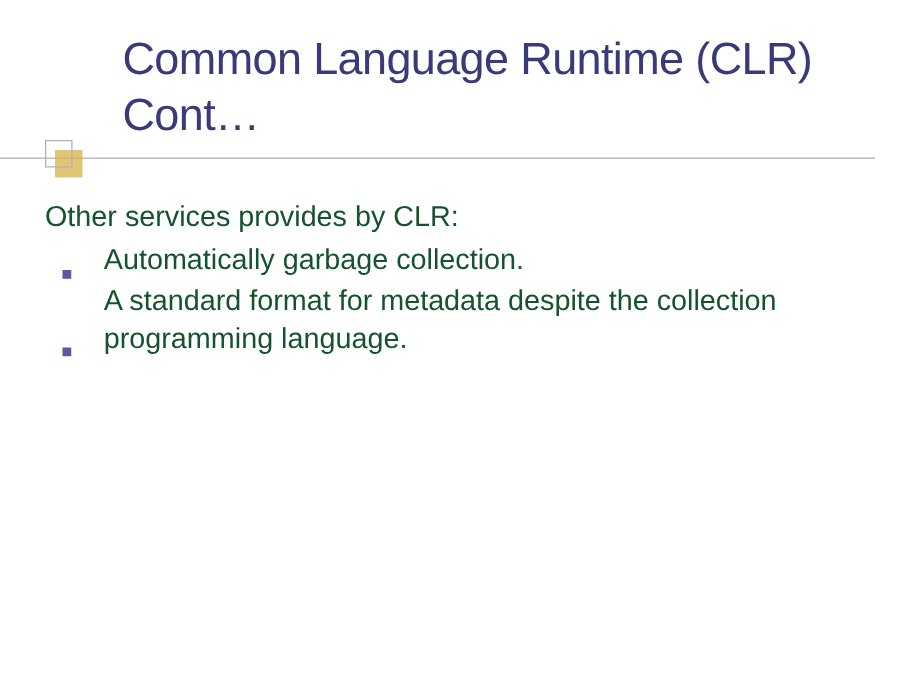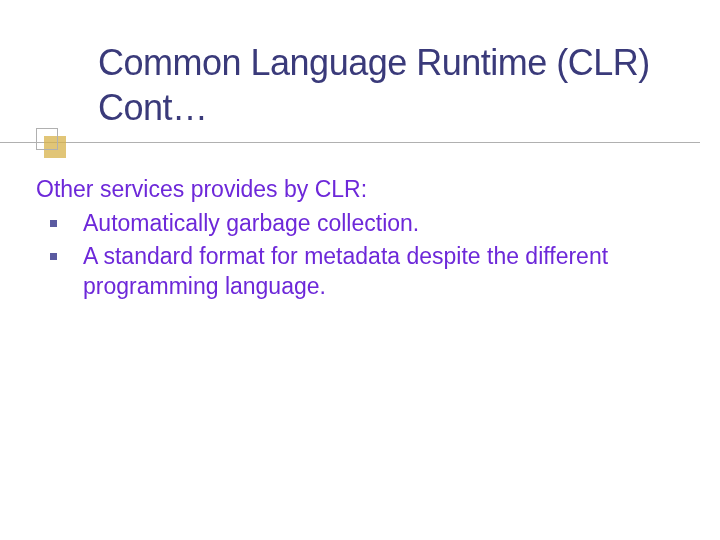--- a/index.html
+++ b/index.html
@@ -7,21 +7,20 @@
     width: 720px;
     height: 540px;
     background: #ffffff;
     font-family: Verdana, Geneva, sans-serif;
     overflow: hidden;
     position: relative;
   }
   .title-wrap {
     position: relative;
     padding: 24px 0 0 0;
-    margin-top: 16px;
   }
   .title {
     font-family: Verdana, Geneva, sans-serif;
     font-size: 36px;
     color: #3a3a7a;
     font-weight: 400;
     line-height: 1.25;
     padding-left: 98px;
     padding-right: 40px;
     letter-spacing: -0.5px;
@@ -54,29 +53,29 @@
     top: 4px;
     width: 22px;
     height: 22px;
     background: #d7b24a;
     opacity: 0.75;
   }
   .content {
     padding: 14px 40px 0 36px;
     font-family: Verdana, Geneva, sans-serif;
     font-size: 23px;
-    color: #6d28d9;
+    color: #14532d;
     line-height: 1.32;
   }
   .intro {
     margin-bottom: 4px;
   }
   .bullet-row {
     display: flex;
-    align-items: flex-start;
+    align-items: flex-end;
     margin-bottom: 2px;
   }
   .bullet {
     width: 7px;
     height: 7px;
     background: #5a5aa0;
     margin-top: 12px;
     margin-left: 14px;
     margin-right: 26px;
     flex-shrink: 0;
@@ -100,16 +99,16 @@
 <div class="content">
   <div class="intro">Other services provides by CLR:</div>
 
   <div class="bullet-row">
     <div class="bullet"></div>
     <div class="bullet-text">Automatically garbage collection.</div>
   </div>
 
   <div class="bullet-row">
     <div class="bullet"></div>
-    <div class="bullet-text">A standard format for metadata despite the different programming language.</div>
+    <div class="bullet-text">A standard format for metadata despite the collection programming language.</div>
   </div>
 
 </div>
 
 </body></html>

